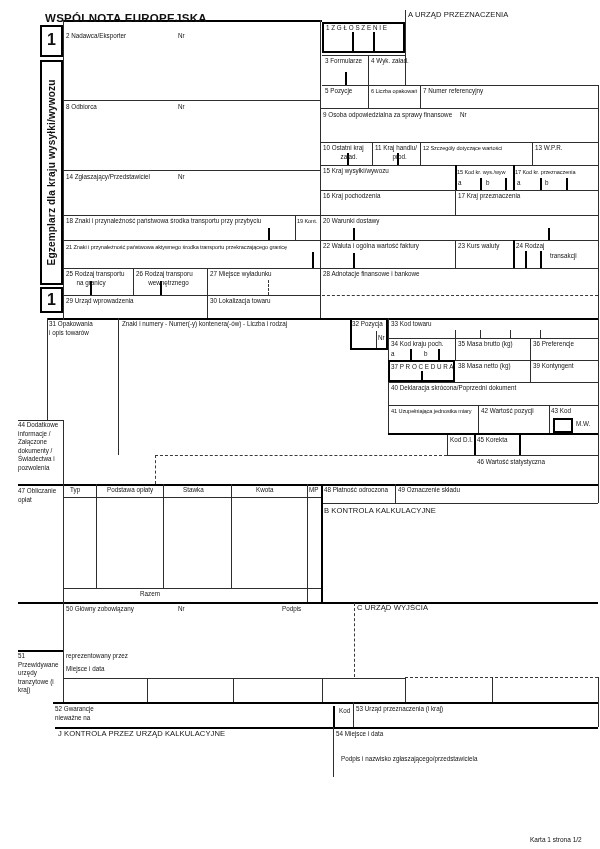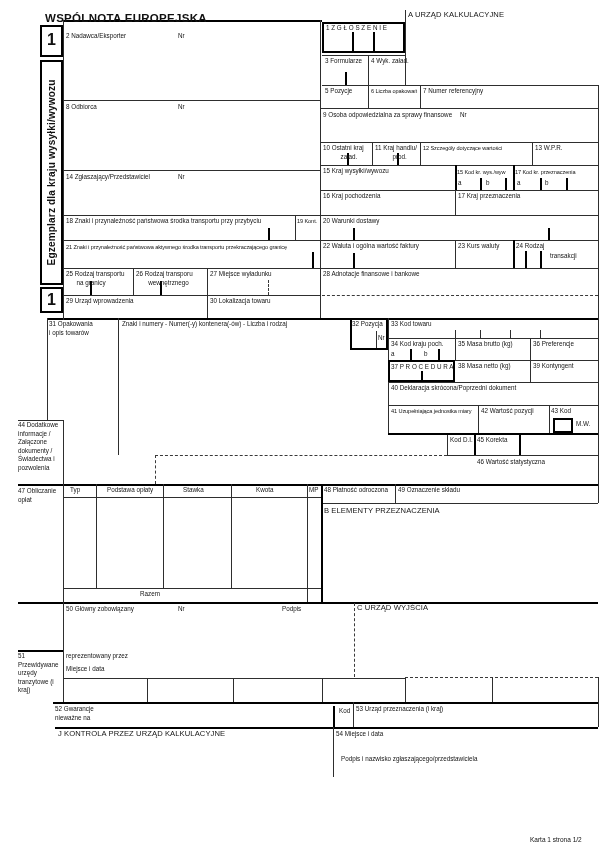--- a/index.html
+++ b/index.html
@@ -138,21 +138,21 @@
 
   <div class="bx" style="left:40px;top:25px;width:23px;height:32px"></div>
   <div class="bx" style="left:40px;top:60px;width:23px;height:225px"></div>
   <div class="bx" style="left:40px;top:287px;width:23px;height:26px"></div>
   <div class="bx" style="left:322px;top:22px;width:83px;height:31px"></div>
   <div class="bx" style="left:350px;top:318px;width:38px;height:32px"></div>
   <div class="bx" style="left:388px;top:360px;width:67px;height:22px"></div>
   <div class="bx" style="left:553px;top:418px;width:20px;height:15px"></div>
 
   <div class="title" style="left:45px;top:12px">WSPÓLNOTA EUROPEJSKA</div>
-  <div class="lb hdr" style="left:408px;top:11px">A URZĄD KALKULACYJNE</div>
+  <div class="lb hdr" style="left:408px;top:11px">A URZĄD PRZEZNACZENIA</div>
 
   <div class="num" style="left:40px;top:31px;width:23px">1</div>
   <div class="vert">Egzemplarz dla kraju wysyłki/wywozu</div>
   <div class="num" style="left:40px;top:291px;width:23px">1</div>
 
   <div class="lb" style="left:326px;top:24px">1 Z G Ł O S Z E N I E</div>
   <div class="lb" style="left:66px;top:32px">2 Nadawca/Eksporter</div>
   <div class="lb" style="left:178px;top:32px">Nr</div>
   <div class="lb" style="left:325px;top:57px">3 Formularze</div>
   <div class="lb" style="left:371px;top:57px">4 Wyk. załad.</div>
@@ -226,21 +226,21 @@
   <div class="lb" style="left:477px;top:458px">46 Wartość statystyczna</div>
   <div class="lb ml" style="left:18px;top:487px">47 Obliczanie
 opłat</div>
   <div class="lb" style="left:70px;top:486px">Typ</div>
   <div class="lb" style="left:107px;top:486px">Podstawa opłaty</div>
   <div class="lb" style="left:183px;top:486px">Stawka</div>
   <div class="lb" style="left:256px;top:486px">Kwota</div>
   <div class="lb" style="left:309px;top:486px">MP</div>
   <div class="lb" style="left:324px;top:486px">48 Płatność odroczona</div>
   <div class="lb" style="left:398px;top:486px">49 Oznaczenie składu</div>
-  <div class="lb hdr" style="left:324px;top:507px">B ELEMENTY PRZEZNACZENIA</div>
+  <div class="lb hdr" style="left:324px;top:507px">B KONTROLA KALKULACYJNE</div>
   <div class="lb" style="left:140px;top:590px">Razem</div>
   <div class="lb" style="left:66px;top:605px">50 Główny zobowiązany</div>
   <div class="lb" style="left:178px;top:605px">Nr</div>
   <div class="lb" style="left:282px;top:605px">Podpis</div>
   <div class="lb hdr" style="left:357px;top:604px">C URZĄD WYJŚCIA</div>
   <div class="lb" style="left:66px;top:652px">reprezentowany przez</div>
   <div class="lb" style="left:66px;top:665px">Miejsce i data</div>
   <div class="lb ml" style="left:18px;top:652px">51
 Przewidywane
 urzędy

